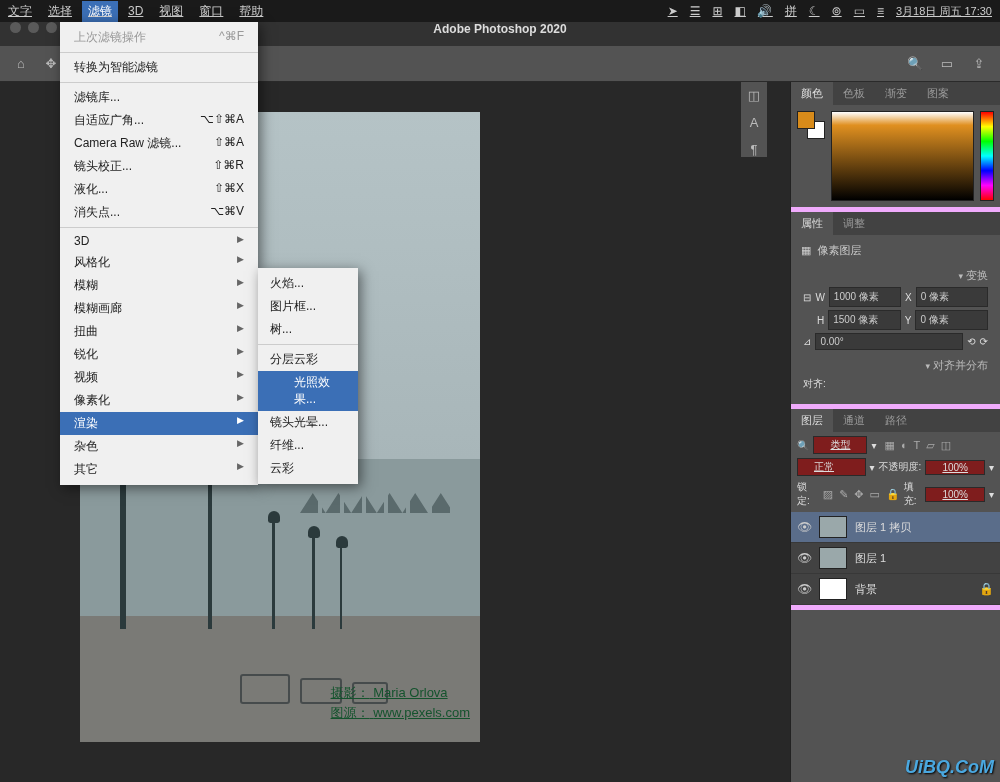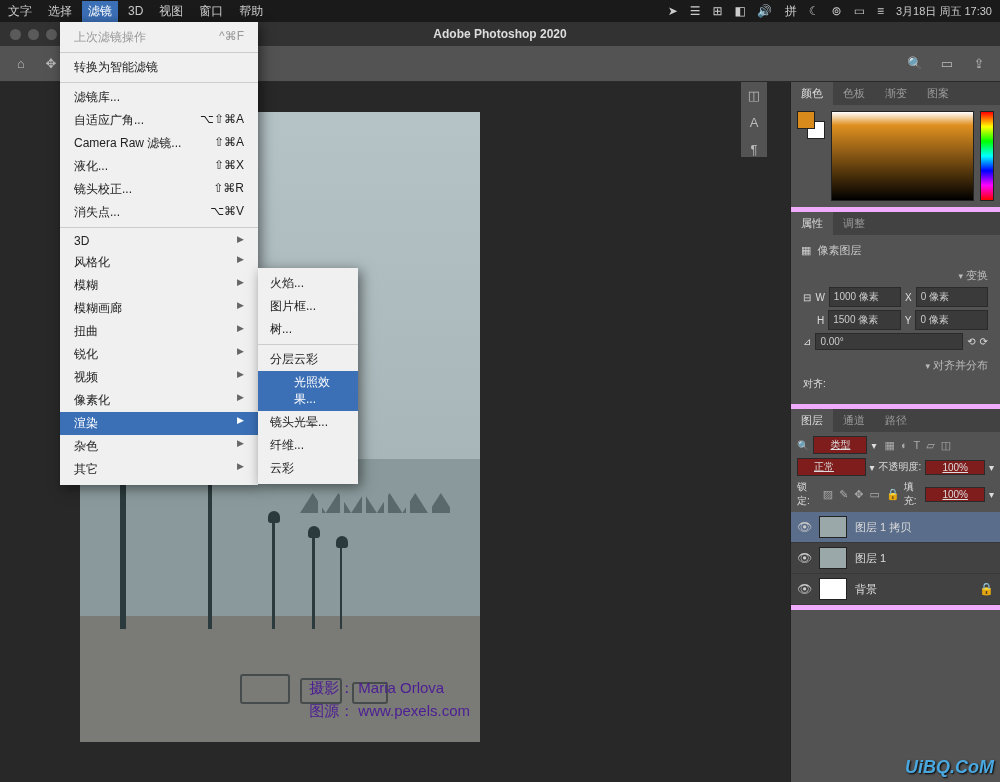--- a/index.html
+++ b/index.html
@@ -1,22 +1,22 @@
 <!DOCTYPE html>
 <html><head>
 <meta charset="utf-8">
 <style>
 * { margin:0; padding:0; box-sizing:border-box; font-family:-apple-system,"Helvetica Neue",Arial,sans-serif; }
 body { width:1000px; height:782px; background:#535353; overflow:hidden; position:relative; font-size:12px; color:#ddd; }
-.menubar { height:22px; background:#1a1a1a; display:flex; align-items:center; padding:8px 8px; gap:16px; color:#ccc; position:relative; z-index:100; }
+.menubar { height:22px; background:#1a1a1a; display:flex; align-items:center; padding:8px 8px; gap:16px; color:#ccc; position:relative; z-index:100;text-decoration:underline; }
 .menubar .menu-item { cursor:pointer; }
 .menubar .menu-item.active { background:#3b6fb6; color:#fff; padding:2px 6px; margin:-2px -6px; }
 .menubar .right { margin-left:auto; display:flex; align-items:center; gap:12px; font-size:11px; }
 .menubar .right .icon { font-size:12px; }
-.titlebar { height:24px; background:#323232; display:flex; align-items:center; justify-content:center; color:#ddd; font-size:12px; font-weight:600; position:relative; }
+.titlebar { height:24px; background:#323232; display:flex; align-items:flex-start; justify-content:center; color:#ddd; font-size:12px; font-weight:600; position:relative; }
 .titlebar .traffic { position:absolute; left:10px; display:flex; gap:7px; }
 .titlebar .traffic span { width:11px; height:11px; border-radius:50%; background:#5a5a5a; display:block; }
 .optionsbar { height:36px; background:#535353; border-bottom:1px solid #2a2a2a; display:flex; align-items:center; padding:0 10px; gap:8px; }
 .optionsbar .icon-btn { width:22px; height:22px; display:flex; align-items:center; justify-content:center; color:#bbb; font-size:13px; }
 .optionsbar .right { margin-left:auto; display:flex; gap:10px; }
 .workspace { position:absolute; top:82px; left:0; right:0; bottom:0; display:flex; }
 .canvas-area { flex:1; background:#282828; position:relative; overflow:hidden; }
 .canvas { position:absolute; left:80px; top:30px; width:400px; height:630px; background:#aab8bb; overflow:hidden; }
 .sky { position:absolute; top:0; left:0; right:0; height:55%; background:linear-gradient(#b5c3c6,#a8b6b9); }
 .water { position:absolute; bottom:20%; left:0; right:0; height:25%; background:#8a9a9c; }
@@ -25,21 +25,21 @@
 .lamp::before { content:''; position:absolute; top:-8px; left:-4px; width:12px; height:12px; background:#2b3a3c; border-radius:50% 50% 20% 20%; }
 .lamp1 { left:10%; height:280px; width:6px; } .lamp1::before { top:-14px; left:-7px; width:20px; height:20px; }
 .lamp2 { left:32%; height:150px; }
 .lamp3 { left:48%; height:110px; width:3px; }
 .lamp4 { left:58%; height:95px; width:3px; }
 .lamp5 { left:65%; height:85px; width:2px; }
 .bench { position:absolute; bottom:6%; width:50px; height:30px; border:2px solid #3a4042; border-radius:3px; opacity:.8; }
 .bench1 { left:40%; } .bench2 { left:55%; width:42px; height:26px; } .bench3 { left:68%; width:36px; height:22px; }
 .pavilion { position:absolute; bottom:30%; left:55%; right:5%; height:60px; }
 .pavilion::before { content:''; position:absolute; top:0; left:0; right:0; height:20px; background:repeating-linear-gradient(90deg,#5a6a6c 0 18px,transparent 18px 22px); clip-path:polygon(0 100%,8% 0,16% 100%,24% 0,32% 100%,40% 0,48% 100%,56% 0,64% 100%,72% 0,80% 100%,88% 0,96% 100%,100% 100%); }
-.credit { position:absolute; right:10px; bottom:20px; color:#4c1d95; font-size:15px; line-height:1.5; }
+.credit { position:absolute; right:10px; bottom:20px; color:#14532d; font-size:13px; line-height:1.5;text-decoration:underline; }
 .vert-toolbar { position:absolute; right:233px; top:0; width:26px; background:#535353; padding-top:6px; display:flex; flex-direction:column; align-items:center; gap:12px; color:#bbb; font-size:13px; }
 .panels { width:210px; background:#535353; display:flex; flex-direction:column; border-left:1px solid #222; }
 .panel { border-bottom:5px solid #f0abfc; }
 .panel-tabs { display:flex; background:#424242; font-size:11px; }
 .panel-tab { padding:4px 10px; color:#999; cursor:pointer; }
 .panel-tab.active { background:#535353; color:#ddd; }
 .panel-body { padding:6px; }
 .color-picker { display:flex; gap:6px; }
 .swatch-pair { position:relative; width:28px; height:28px; }
 .swatch-pair .fg { position:absolute; top:0; left:0; width:18px; height:18px; background:#d88b1a; border:1px solid #222; }
@@ -293,26 +293,26 @@
     </div>
   <div class="item">
       <span>自适应广角...</span>
       <span>⌥⇧⌘A</span>
     </div>
   <div class="item">
       <span>Camera Raw 滤镜...</span>
       <span>⇧⌘A</span>
     </div>
   <div class="item">
+      <span>镜头校正...</span>
+      <span>⇧⌘R</span>
+    </div>
+  <div class="item">
       <span>液化...</span>
       <span>⇧⌘X</span>
-    </div>
-  <div class="item">
-      <span>镜头校正...</span>
-      <span>⇧⌘R</span>
     </div>
   <div class="item">
       <span>消失点...</span>
       <span>⌥⌘V</span>
     </div>
   <hr>
   <div class="item">
       <span>3D</span>
       <span class="arrow">▶</span>
     </div>

